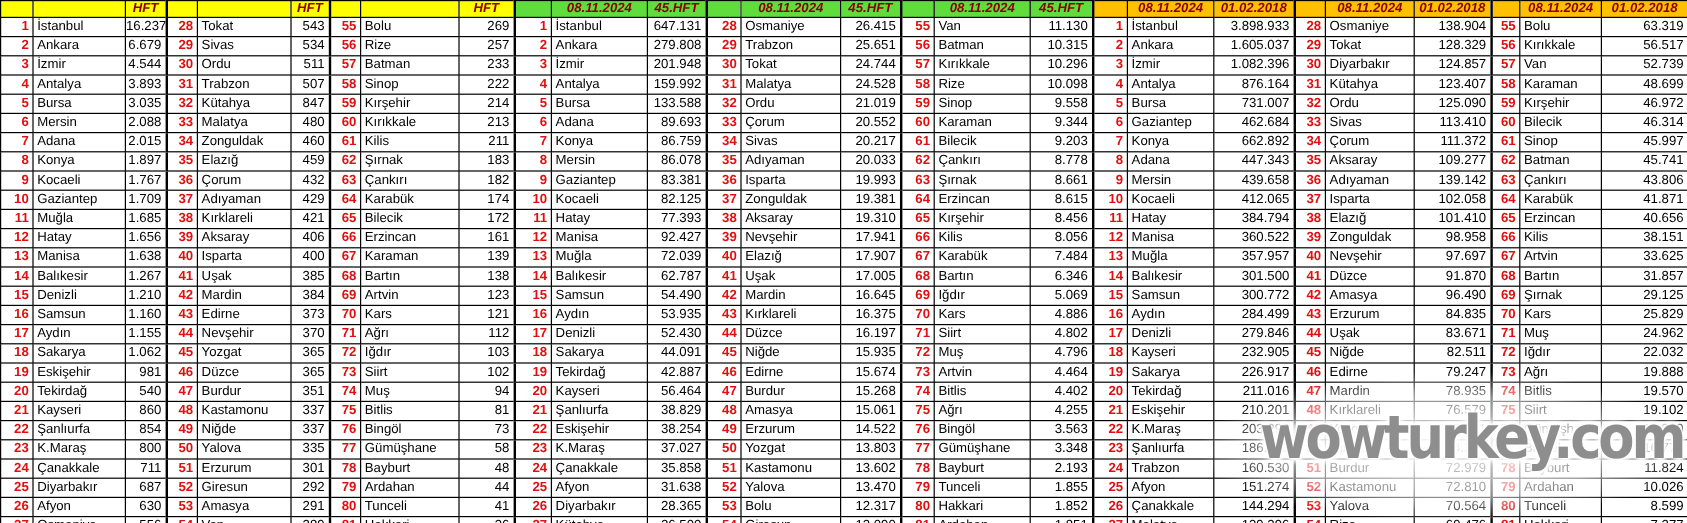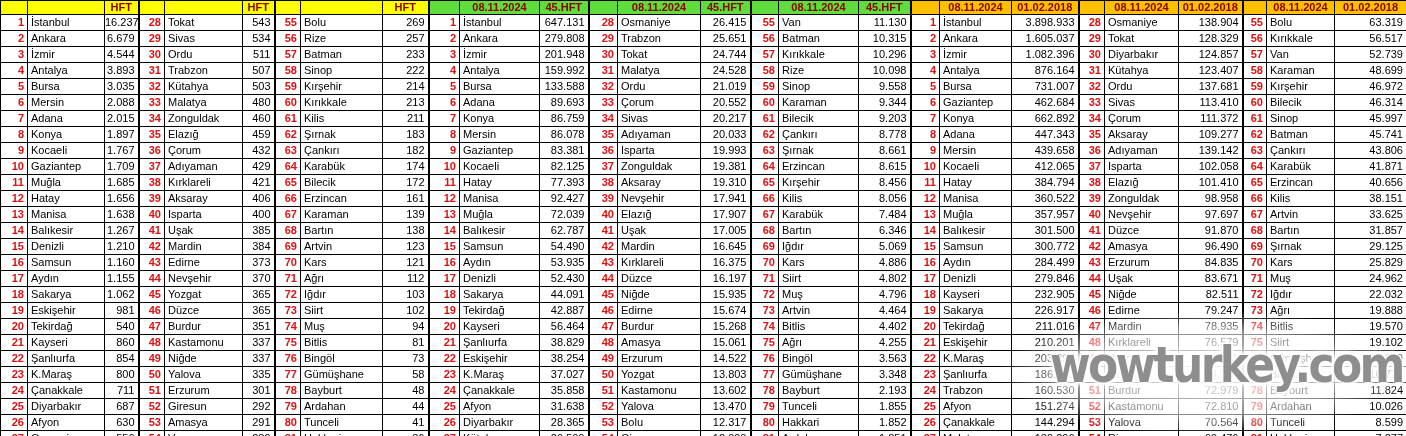--- a/index.html
+++ b/index.html
@@ -1,21 +1,21 @@
 <!DOCTYPE html>
 <html><head>
 <meta charset="utf-8">
 <style>
   html,body{margin:0;padding:0;background:#fff;}
   .stage{position:relative;width:1406px;height:436px;overflow:hidden;background:#fff;
          font-family:"Liberation Sans",sans-serif;}
   table{border-collapse:collapse;table-layout:fixed;width:1406px;}
   th,td{overflow:hidden;white-space:nowrap;padding:0;font-size:11px;line-height:13px;
         border:1px solid #000;height:15px;background:#fff;}
-  thead th{height:11px;font-weight:bold;color:#8B0000;text-align:center;font-size:11px;}
+  thead th{height:11px;font-weight:bold;color:#8B0000;text-align:center;font-size:11px;font-style:italic;}
   td.rank{color:#E01010;font-weight:bold;text-align:right;padding-right:3px;}
   td.city{text-align:left;padding-left:3px;}
   td.val{text-align:right;padding-right:3px;}
   .gb{border-left-width:2px !important;}
   tbody tr:last-child td{border-bottom-width:2px;}
   .halo{position:absolute;left:1000px;top:310px;width:410px;height:125px;pointer-events:none;
         background:radial-gradient(ellipse at center, rgba(255,255,255,0.9) 0%,
                    rgba(255,255,255,0.55) 48%, rgba(255,255,255,0) 72%);}
   .watermark{position:absolute;left:1050px;top:340px;pointer-events:none;
              font-family:"DejaVu Sans",sans-serif;font-weight:bold;font-size:50px;line-height:1;
@@ -204,39 +204,39 @@
           <td class="rank gb">58</td>
           <td class="city">Karaman</td>
           <td class="val">48.699</td>
         </tr>
         <tr>
           <td class="rank">5</td>
           <td class="city">Bursa</td>
           <td class="val">3.035</td>
           <td class="rank gb">32</td>
           <td class="city">Kütahya</td>
-          <td class="val">503</td>
+          <td class="val">847</td>
           <td class="rank gb">59</td>
           <td class="city">Kırşehir</td>
           <td class="val">214</td>
           <td class="rank gb">5</td>
           <td class="city">Bursa</td>
           <td class="val">133.588</td>
           <td class="rank gb">32</td>
           <td class="city">Ordu</td>
           <td class="val">21.019</td>
           <td class="rank gb">59</td>
           <td class="city">Sinop</td>
           <td class="val">9.558</td>
           <td class="rank gb">5</td>
           <td class="city">Bursa</td>
           <td class="val">731.007</td>
           <td class="rank gb">32</td>
           <td class="city">Ordu</td>
-          <td class="val">137.681</td>
+          <td class="val">125.090</td>
           <td class="rank gb">59</td>
           <td class="city">Kırşehir</td>
           <td class="val">46.972</td>
         </tr>
         <tr>
           <td class="rank">6</td>
           <td class="city">Mersin</td>
           <td class="val">2.088</td>
           <td class="rank gb">33</td>
           <td class="city">Malatya</td>

